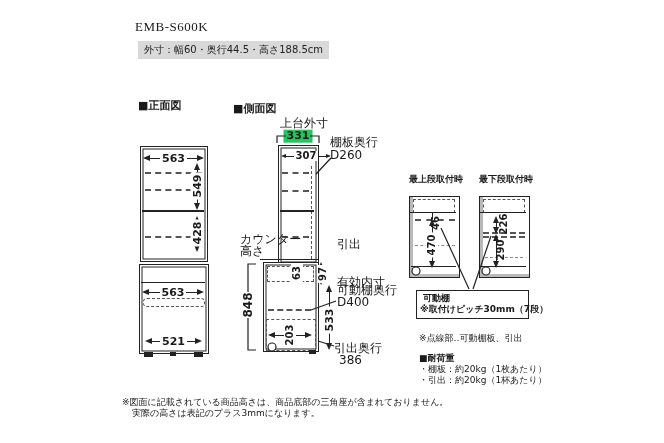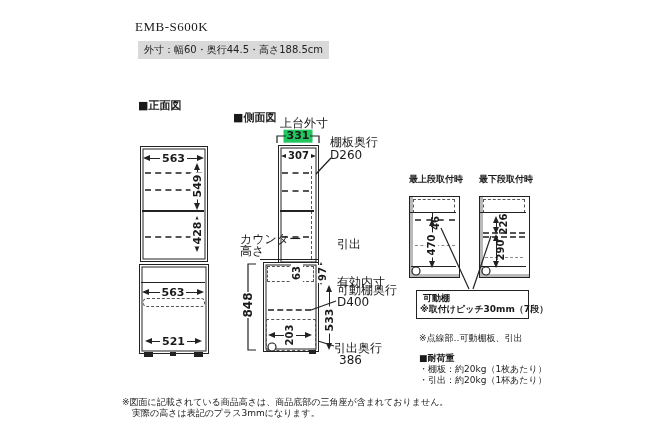--- a/index.html
+++ b/index.html
@@ -42,21 +42,21 @@
 </style>
 </head>
 <body>
 
 <div id="canvas">
 
   <div class="title" style="left:135px;top:19px;">EMB-S600K</div>
   <div class="subtitle" style="left:138px;top:41px;">外寸：幅60・奥行44.5・高さ188.5cm</div>
 
   <div class="t sec" style="left:138px;top:100px;">■正面図</div>
-  <div class="t sec" style="left:233px;top:112px;">■側面図</div>
+  <div class="t sec" style="left:233px;top:103px;">■側面図</div>
 
   <div class="box" style="left:140px;top:146px;width:66px;height:114px;"></div>
   <div class="hdim" style="left:143px;top:153px;width:61px;">
     <span class="al"></span>
       <span class="ln"></span>
     <span class="lbl">563</span>
     <span class="ln"></span>
       <span class="ar"></span>
   </div>
   <div class="dash" style="left:145px;top:172px;width:57px;"></div>
@@ -94,21 +94,21 @@
       <span class="ar"></span>
   </div>
   <div class="foot" style="left:144px;top:352px;width:9px;height:5px;"></div>
   <div class="foot" style="left:170px;top:352px;width:6px;height:4px;"></div>
   <div class="foot" style="left:194px;top:352px;width:9px;height:5px;"></div>
 
   <div class="t" style="left:280px;top:117px;">上台外寸</div>
   <span class="t" style="left:298px;top:136px;transform:translate(-50%,-50%);background:#22c55e;padding:0 3px;font-weight:600;font-size:11px;">331</span>
 
   <div class="box" style="left:278px;top:145px;width:39px;height:118px;"></div>
-  <div class="hdim sm" style="left:281px;top:151px;width:33px;">
+  <div class="hdim sm" style="left:281px;top:151px;width:50px;">
     <span class="al"></span>
       <span class="ln"></span>
     <span class="lbl">307</span>
     <span class="ln"></span>
       <span class="ar"></span>
   </div>
   <div class="dashv" style="left:311px;top:166px;height:93px;"></div>
   <div class="dash" style="left:282px;top:172px;width:27px;"></div>
   <div class="dash" style="left:282px;top:190px;width:27px;"></div>
   <div class="lineh2" style="left:280px;top:210px;width:34px;"></div>

